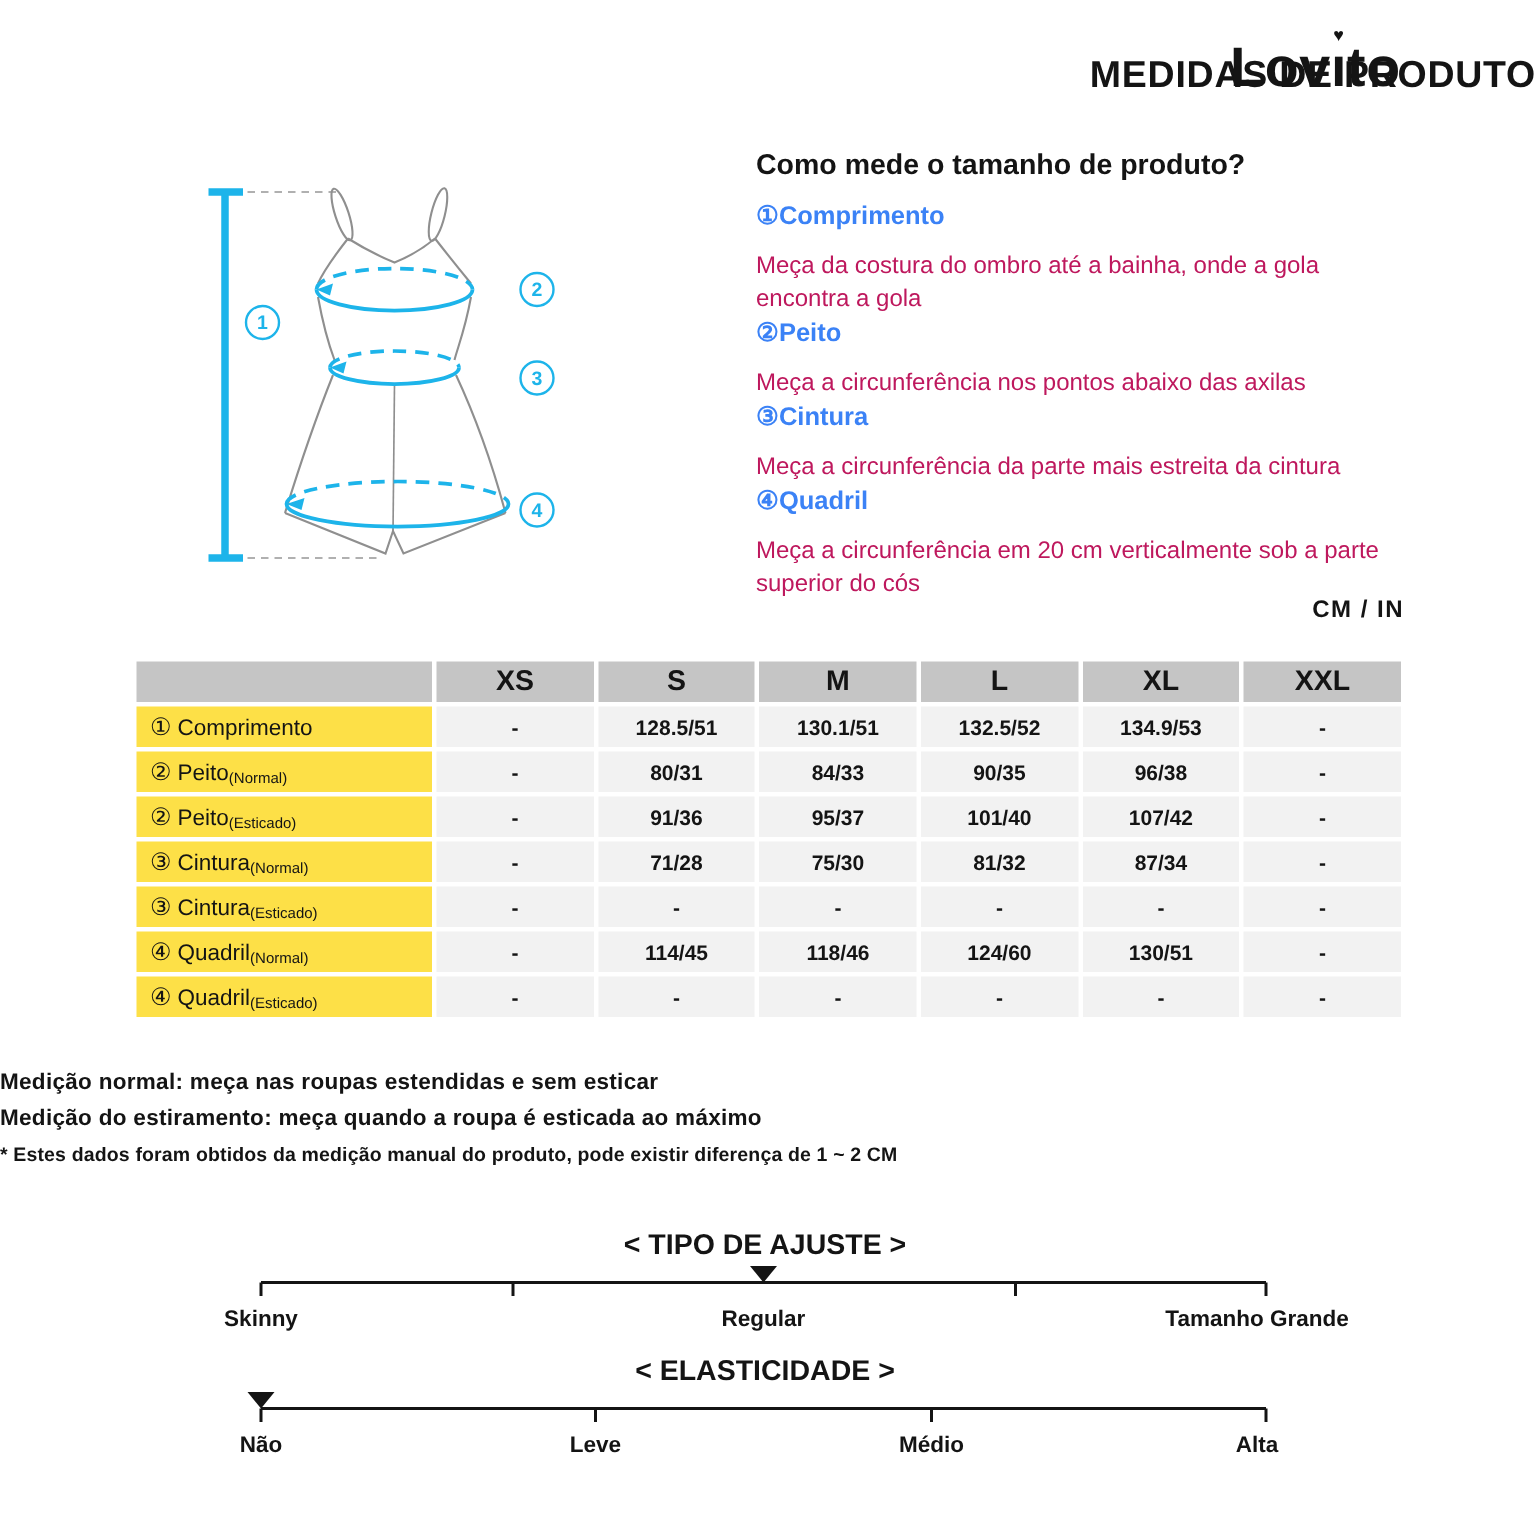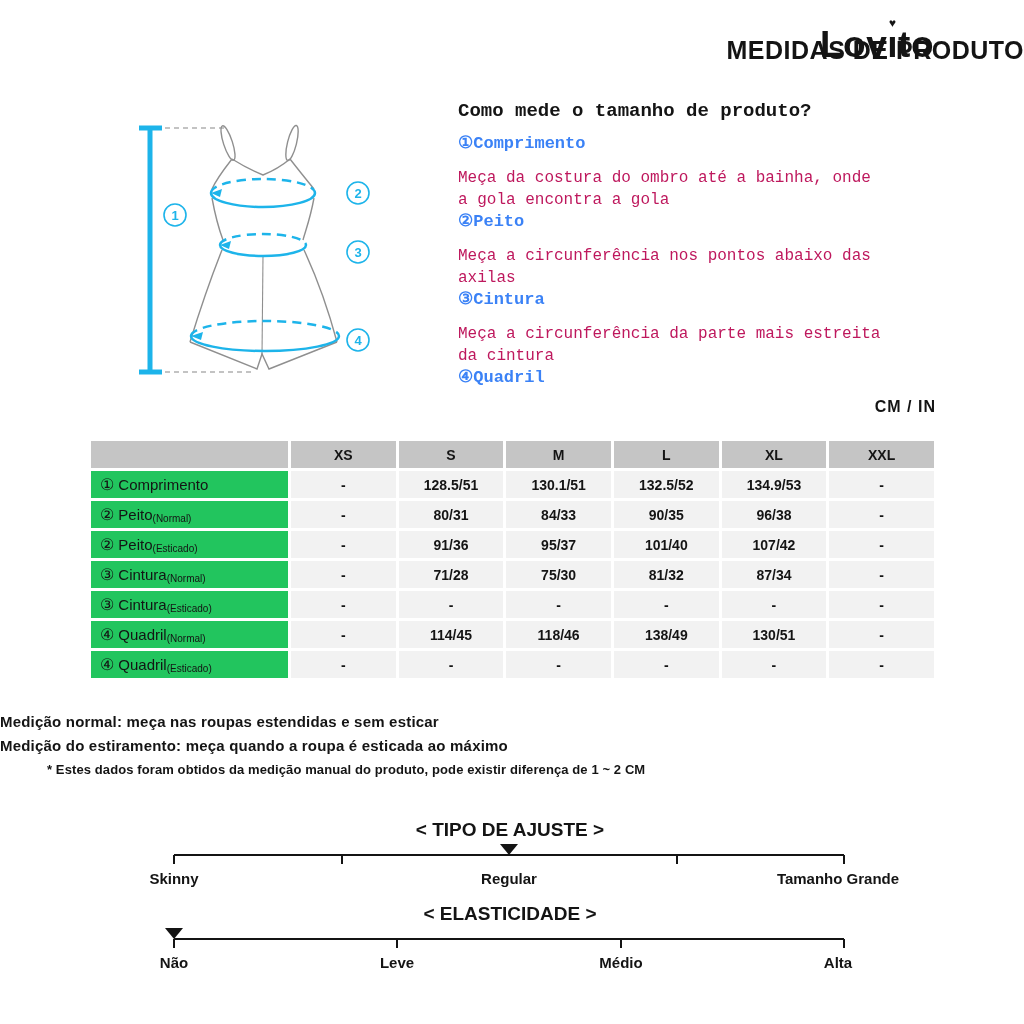--- a/index.html
+++ b/index.html
@@ -13,43 +13,43 @@
     font-size:25px; font-weight:bold; letter-spacing:0.5px;
   }
   .logo {
     position:absolute; top:24px; left:792px; font-size:37px; font-weight:bold;
     letter-spacing:0.5px;
     margin-left:28px;
   }
   .logo .iwrap { position:relative; display:inline-block; }
   .logo .heart { position:absolute; top:-7px; left:50%; transform:translateX(-50%); font-size:12px; line-height:12px; }
   
-  .guide { position:absolute; left:458px; top:100px; width:432px;font-family:Liberation Mono, monospace; }
+  .guide { position:absolute; left:504px; top:100px; width:432px; }
   .guide h2 { margin:0 0 11px 0; font-size:19px; font-weight:bold; color:#141414; }
   .g-label { font-size:17px; font-weight:bold; line-height:22px; color:#3b82f6; }
   .g-desc  { font-size:16px; line-height:22px; color:#be185d;margin-top:12px; }
   
   .units { position:absolute; top:398px; left:0; width:936px; text-align:right;
            font-size:16px; font-weight:bold; letter-spacing:1px; }
   
   table.size-table {
     position:absolute; left:88px; top:438px; width:849px;
     border-collapse:separate; border-spacing:3px; table-layout:fixed;
   }
-  .size-table th, .size-table td { height:27px; padding:0; font-size:14px; }
+  .size-table th, .size-table td { height:27px; padding:0; font-size:19px; }
   .size-table th.size-col { background:#c5c5c5; font-weight:bold; text-align:center; }
   .size-table th.corner { background:#c5c5c5; }
-  .size-table td.rowhead { background:#22c55e; text-align:left; padding-left:9px; font-size:15px;margin-left:36px; }
+  .size-table td.rowhead { background:#fde047; text-align:left; padding-left:9px; font-size:15px;margin-left:36px; }
   .size-table td.val { background:#f2f2f2; text-align:center; font-weight:bold; font-size:14px; }
   .rnum { margin-right:4px; font-size:16px; }
   .rsub { font-size:10px; position:relative; top:2px; }
   
   .notes { position:absolute; top:710px; left:0; width:816px; text-align:left; }
   .note-line { font-size:15px; font-weight:bold; line-height:24px; letter-spacing:0.2px; }
-  .note-small { font-size:13px; font-weight:bold; margin-top:4px; letter-spacing:0.1px;margin-left:47px; }
+  .note-small { font-size:13px; font-weight:bold; margin-top:4px; letter-spacing:0.1px; }
   
   .slider-svg { position:absolute; left:138px; width:775px; height:76px; }
   #fit-slider { top:816px; }
   #stretch-slider { top:900px; }
   .sl-title { font-size:19px; font-weight:bold; fill:#141414; }
   .sl-label { font-size:15px; font-weight:bold; fill:#141414; }
   .sl-line  { stroke:#141414; stroke-width:2; }
   .sl-tick  { stroke:#141414; stroke-width:2; }
   
   .fig { position:absolute; left:128px; top:108px; }
@@ -129,20 +129,21 @@
 
   <div class="guide">
     <h2>Como mede o tamanho de produto?</h2>
     <div class="g-label"><span>①</span><span>Comprimento</span></div>
     <div class="g-desc">Meça da costura do ombro até a bainha, onde a gola encontra a gola</div>
     <div class="g-label"><span>②</span><span>Peito</span></div>
     <div class="g-desc">Meça a circunferência nos pontos abaixo das axilas</div>
     <div class="g-label"><span>③</span><span>Cintura</span></div>
     <div class="g-desc">Meça a circunferência da parte mais estreita da cintura</div>
     <div class="g-label"><span>④</span><span>Quadril</span></div>
+    <div class="g-desc">Meça a circunferência em 20 cm verticalmente sob a parte superior do cós</div>
   </div>
 
   <div class="units">CM / IN</div>
 
   <table class="size-table">
     <colgroup>
       <col style="width:197px">
         <col>
         <col>
         <col>
@@ -203,21 +204,21 @@
       <td class="val">-</td>
       <td class="val">-</td>
       <td class="val">-</td>
       <td class="val">-</td>
     </tr>
     <tr>
       <td class="rowhead"><span class="rnum">④</span><span>Quadril</span><span class="rsub">(Normal)</span></td>
       <td class="val">-</td>
       <td class="val">114/45</td>
       <td class="val">118/46</td>
-      <td class="val">138/49</td>
+      <td class="val">124/60</td>
       <td class="val">130/51</td>
       <td class="val">-</td>
     </tr>
     <tr>
       <td class="rowhead"><span class="rnum">④</span><span>Quadril</span><span class="rsub">(Esticado)</span></td>
       <td class="val">-</td>
       <td class="val">-</td>
       <td class="val">-</td>
       <td class="val">-</td>
       <td class="val">-</td>

